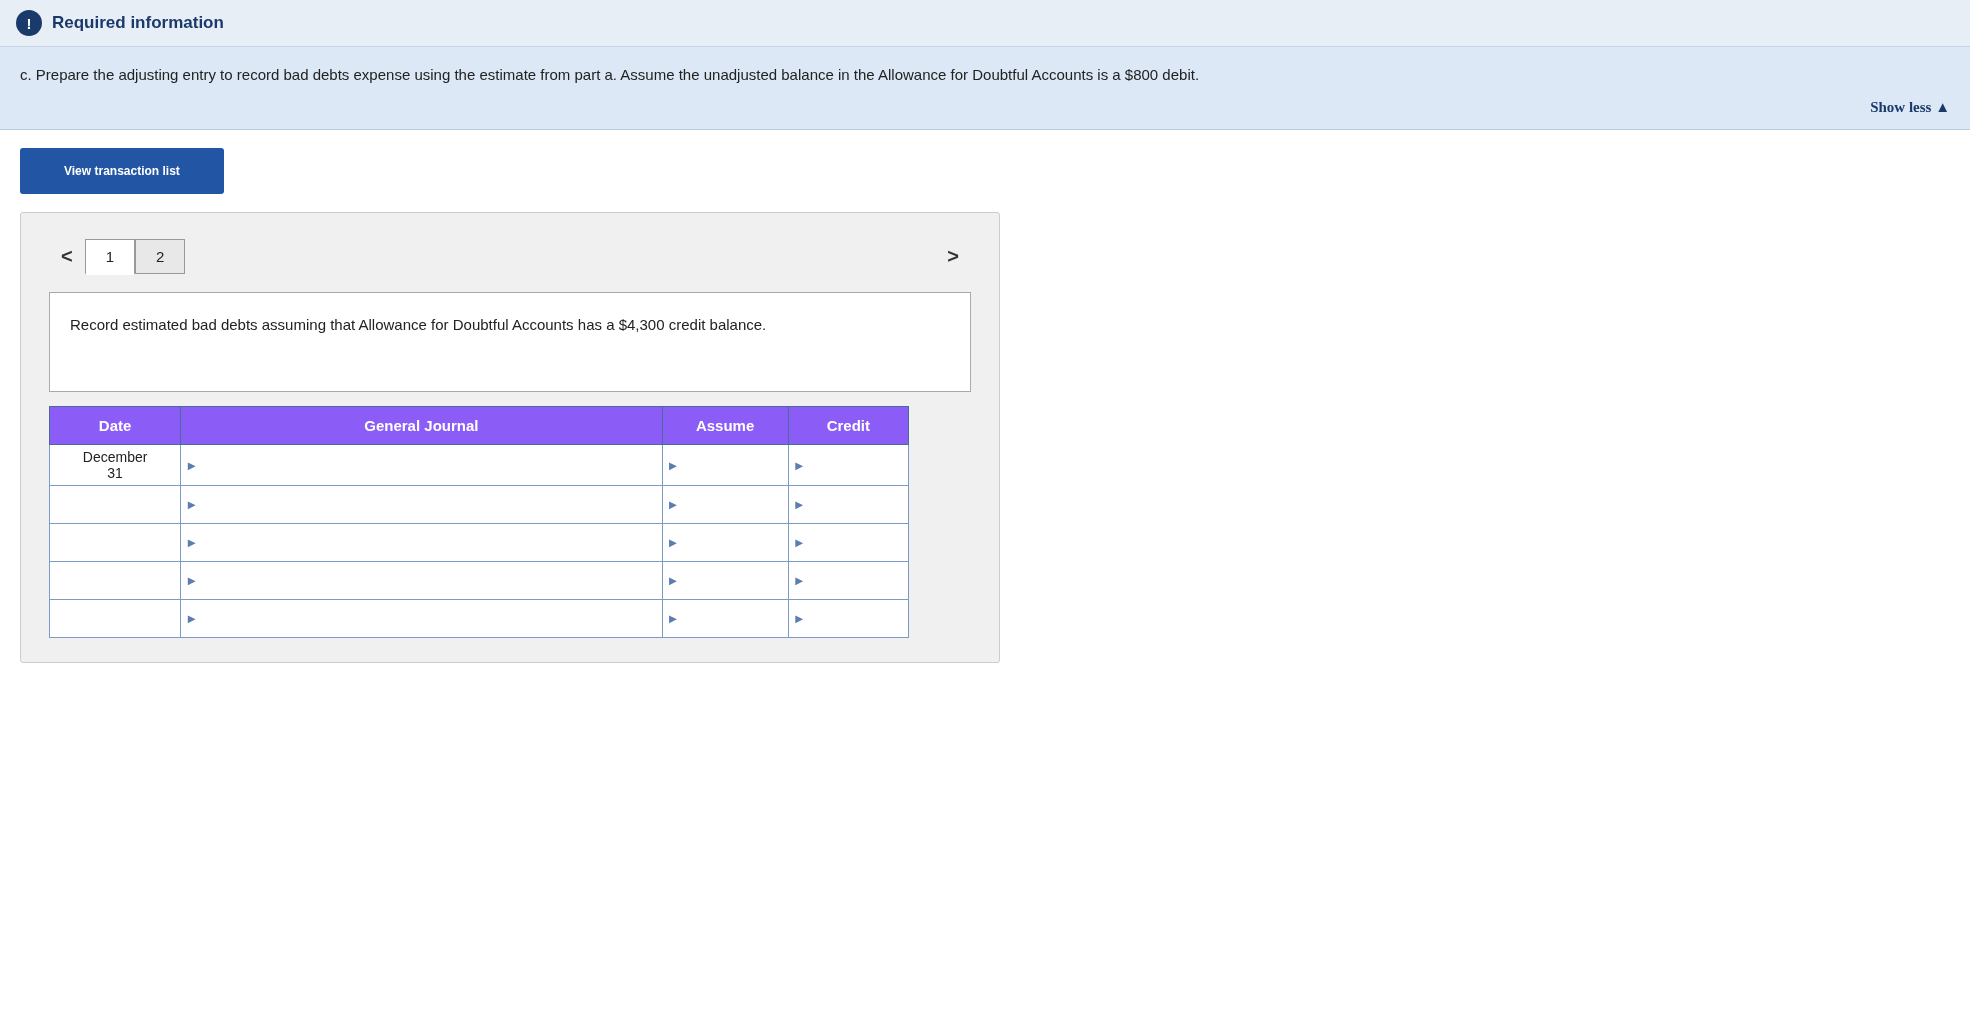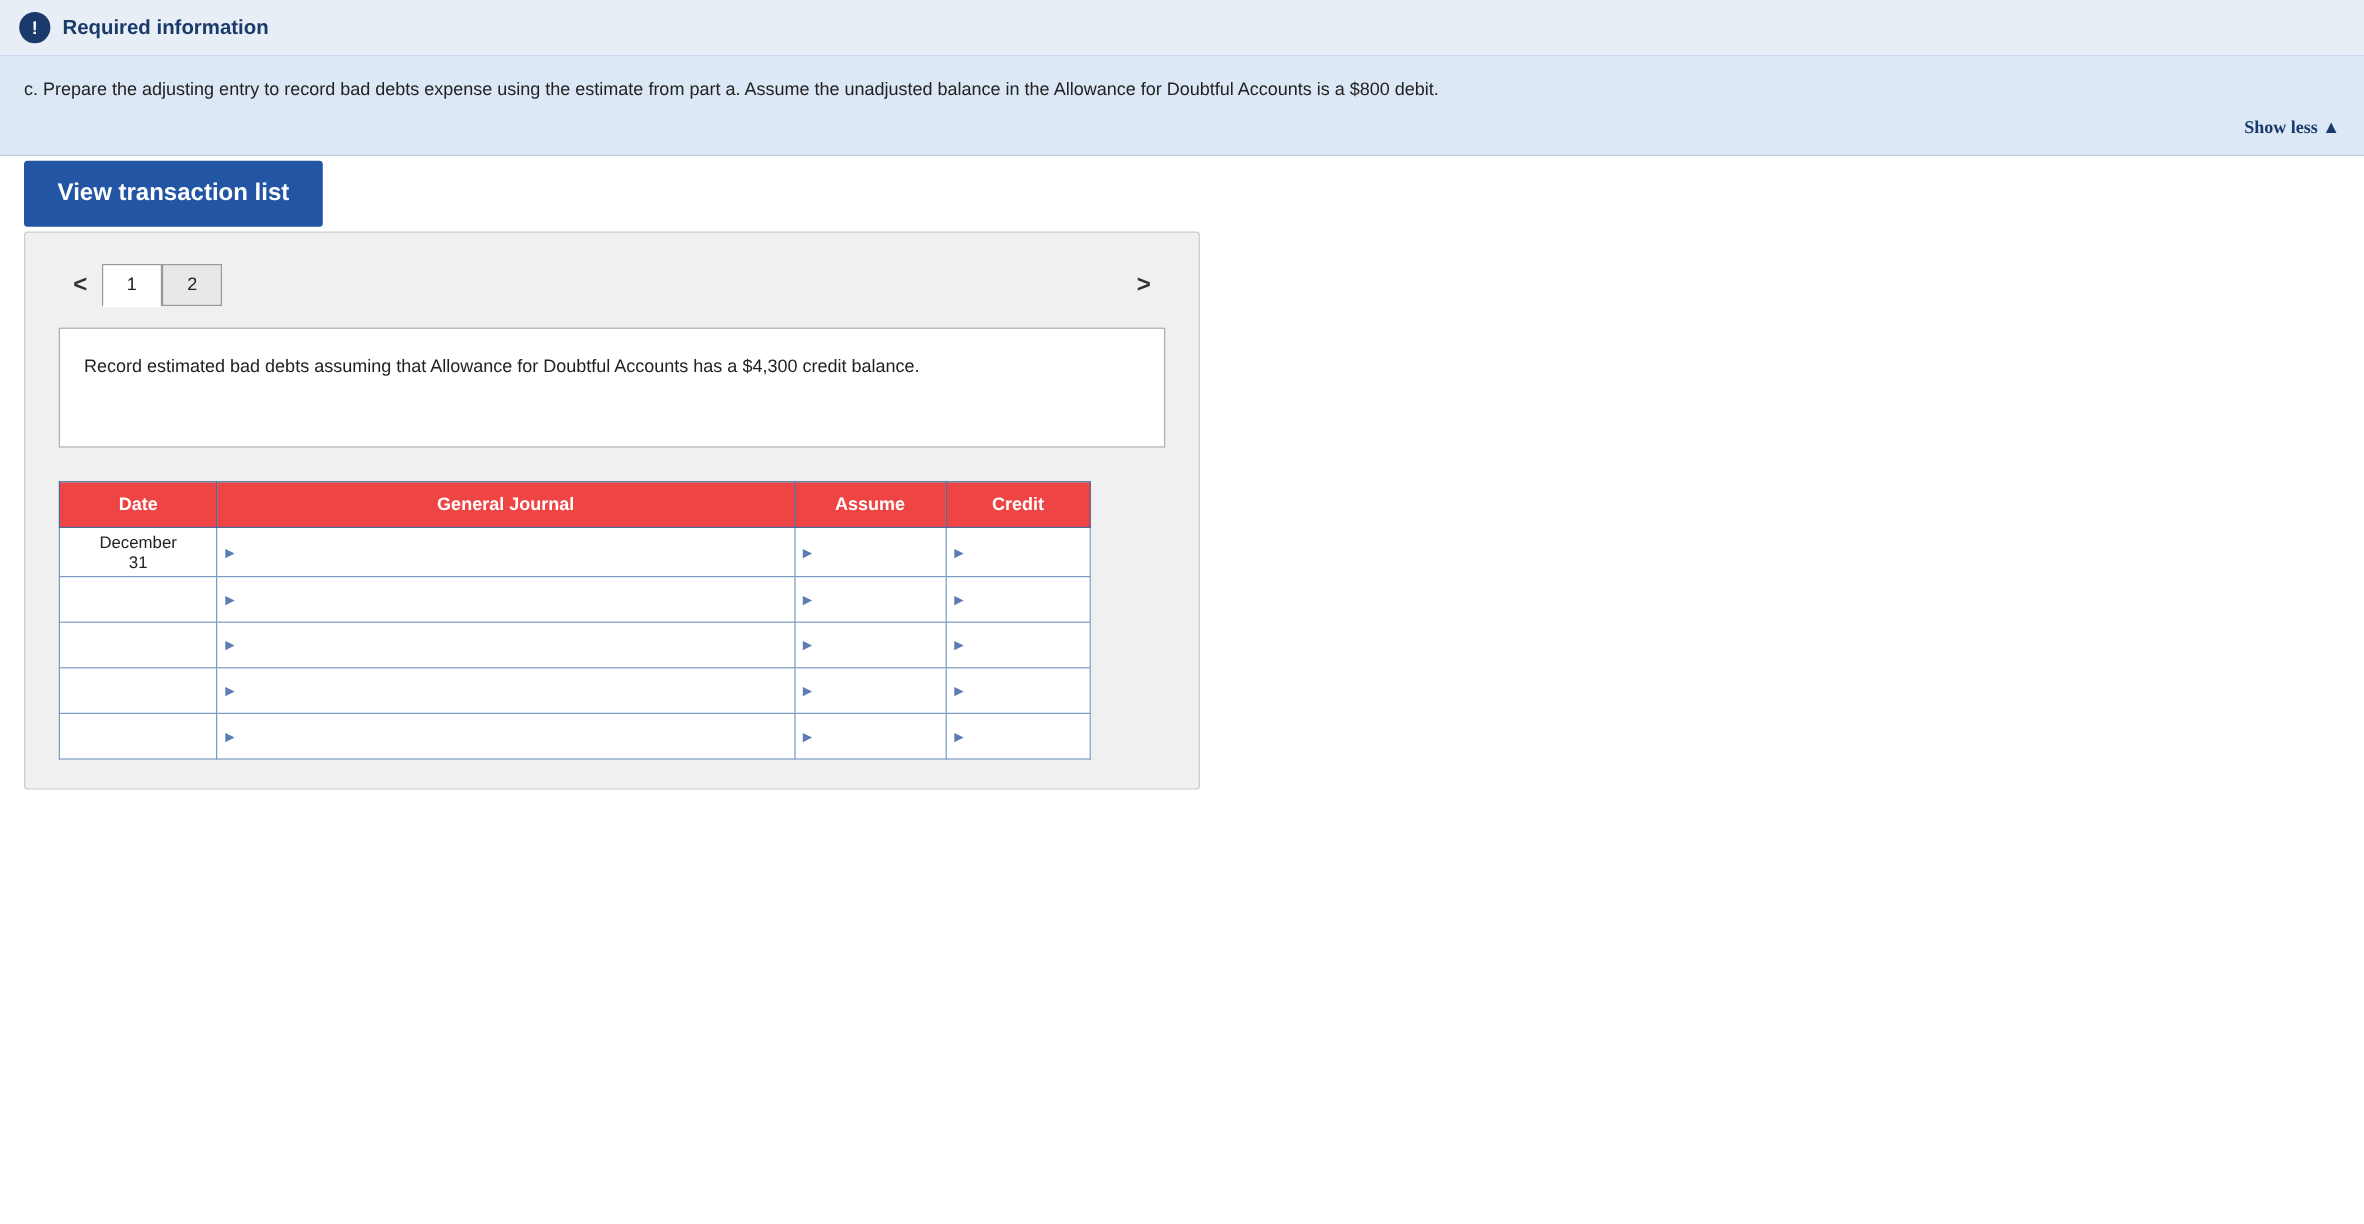--- a/index.html
+++ b/index.html
@@ -64,26 +64,26 @@
       font-weight: bold;
       font-size: 15px;
       text-decoration: none;
       cursor: pointer;
     }
 
     .view-transaction-btn {
       display: inline-block;
       background: #2255a4;
       color: white;
-      padding: 16px 28px;
-      font-size: 20px;
+      padding: 16px 44px;
+      font-size: 12px;
       font-weight: bold;
       border: none;
       cursor: pointer;
-      margin: 4px 20px;
+      margin: 18px 20px;
       border-radius: 3px;
     }
 
     .worksheet-container {
       background: #f0f0f0;
       margin: 0 20px 20px 20px;
       padding: 24px 28px;
       border: 1px solid #ccc;
       border-radius: 3px;
       max-width: 980px;
@@ -137,41 +137,41 @@
     }
 
     .tab-spacer {
       flex: 1;
     }
 
     .instruction-box {
       background: #fff;
       border: 1px solid #aaa;
       padding: 20px;
-      margin-bottom: 28px;
+      margin-bottom: 14px;
       font-size: 15px;
       line-height: 1.6;
       color: #222;
       min-height: 100px;
     }
 
     .note-text {
       color: #cc2200;
       font-size: 14px;
       margin-bottom: 12px;
     }
 
     .journal-table {
       width: 100%;
       border-collapse: collapse;
       max-width: 860px;
     }
 
     .journal-table thead tr th {
-      background: #ef4444;
+      background: #8b5cf6;
       color: #fff;
       font-weight: bold;
       font-size: 15px;
       padding: 10px 28px;
       border: 1px solid #4a6a9a;
       text-align: center;
     }
 
     .journal-table thead tr th.date-col {
       width: 120px;

